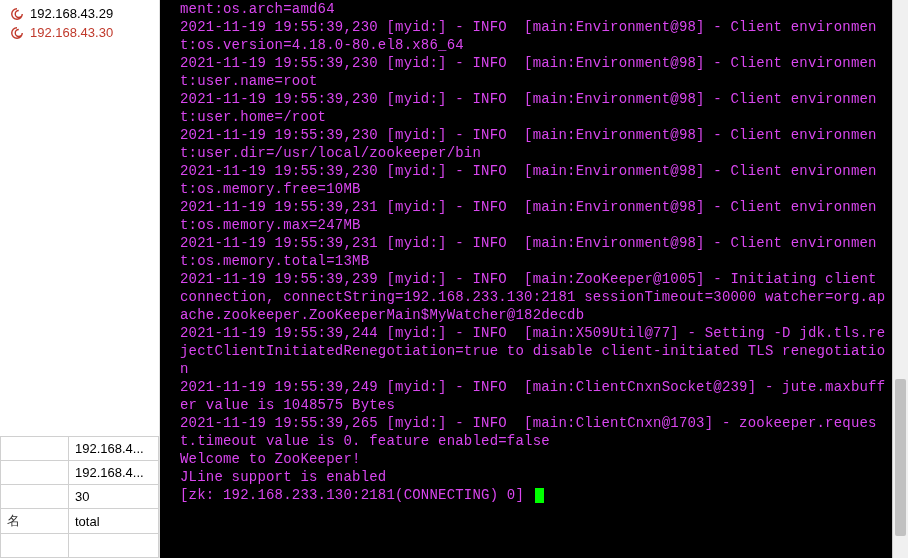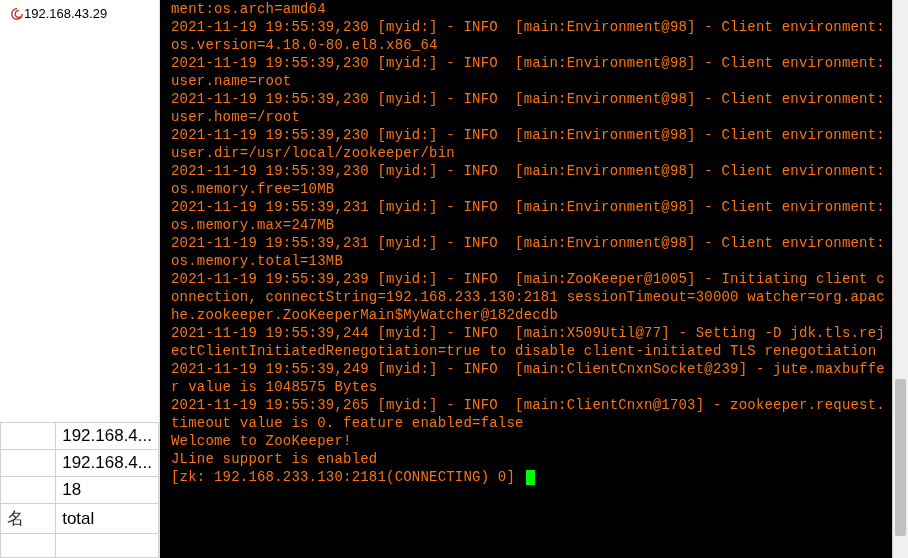--- a/index.html
+++ b/index.html
@@ -19,60 +19,61 @@
     flex-direction: column;
     border-right: 1px solid #e0e0e0;
     background: #fff;
   }
   .host-list {
     padding: 4px 0 0 6px;
   }
   .host-item {
     display: flex;
     align-items: center;
+    gap: 6px;
     padding: 2px 0 2px 4px;
     cursor: pointer;
     white-space: nowrap;
   }
   .host-item.selected {
     color: #c0392b;
   }
   .swirl-icon {
     width: 14px; height: 14px;
     display: inline-flex; align-items: center; justify-content: center;
     color: #c0392b;
   }
   .swirl-icon svg { width: 14px; height: 14px; }
   .spacer-flex { flex: 1; }
   .props-table {
     border-collapse: collapse;
     width: 100%;
-    font-size: 17px;
+    font-size: 13px;
   }
   .props-table td {
     border: 1px solid #d0d0d0;
     padding: 3px 6px;
     height: 24px;
     white-space: nowrap;
     overflow: hidden;
     text-overflow: ellipsis;
   }
   .props-table td.k {
     width: 68px;
     background: #fff;
     color: #333;
   }
   .terminal {
     flex: 1;
     background: #000;
-    color: #f97316;
+    color: #d946ef;
     font-family: "Consolas", "Courier New", monospace;
     font-size: 14px;
     line-height: 18px;
-    padding: 0 6px 4px 11px;
+    padding: 0 6px 4px 20px;
     overflow: hidden;
     white-space: pre-wrap;
     word-break: break-all;
     letter-spacing: 0.2px;
     position: relative;
   }
   .term-line { display: block; }
   .cursor {
     display: inline-block;
     width: 9px;
@@ -113,37 +114,45 @@
 <div class="sidebar">
   <div class="host-list">
     <div class="host-item">
       <span class="swirl-icon">
         <svg viewBox="0 0 24 24">
             <path fill="none" stroke="currentColor" stroke-width="2.4" d="M12 3a9 9 0 1 0 9 9 6 6 0 1 1-6-6"></path>
           </svg>
       </span>
       <span>192.168.43.29</span>
     </div>
+    <div class="host-item selected">
+      <span class="swirl-icon">
+        <svg viewBox="0 0 24 24">
+            <path fill="none" stroke="currentColor" stroke-width="2.4" d="M12 3a9 9 0 1 0 9 9 6 6 0 1 1-6-6"></path>
+          </svg>
+      </span>
+      <span>192.168.43.30</span>
+    </div>
   </div>
 
   <div class="spacer-flex"></div>
 
   <table class="props-table">
     <tbody>
         <tr>
       <td class="k"></td>
       <td>192.168.4...</td>
     </tr>
     <tr>
       <td class="k"></td>
       <td>192.168.4...</td>
     </tr>
     <tr>
       <td class="k"></td>
-      <td>18</td>
+      <td>30</td>
     </tr>
     <tr>
       <td class="k">名</td>
       <td>total</td>
     </tr>
     <tr>
       <td class="k"></td>
       <td></td>
     </tr>
   </tbody>

